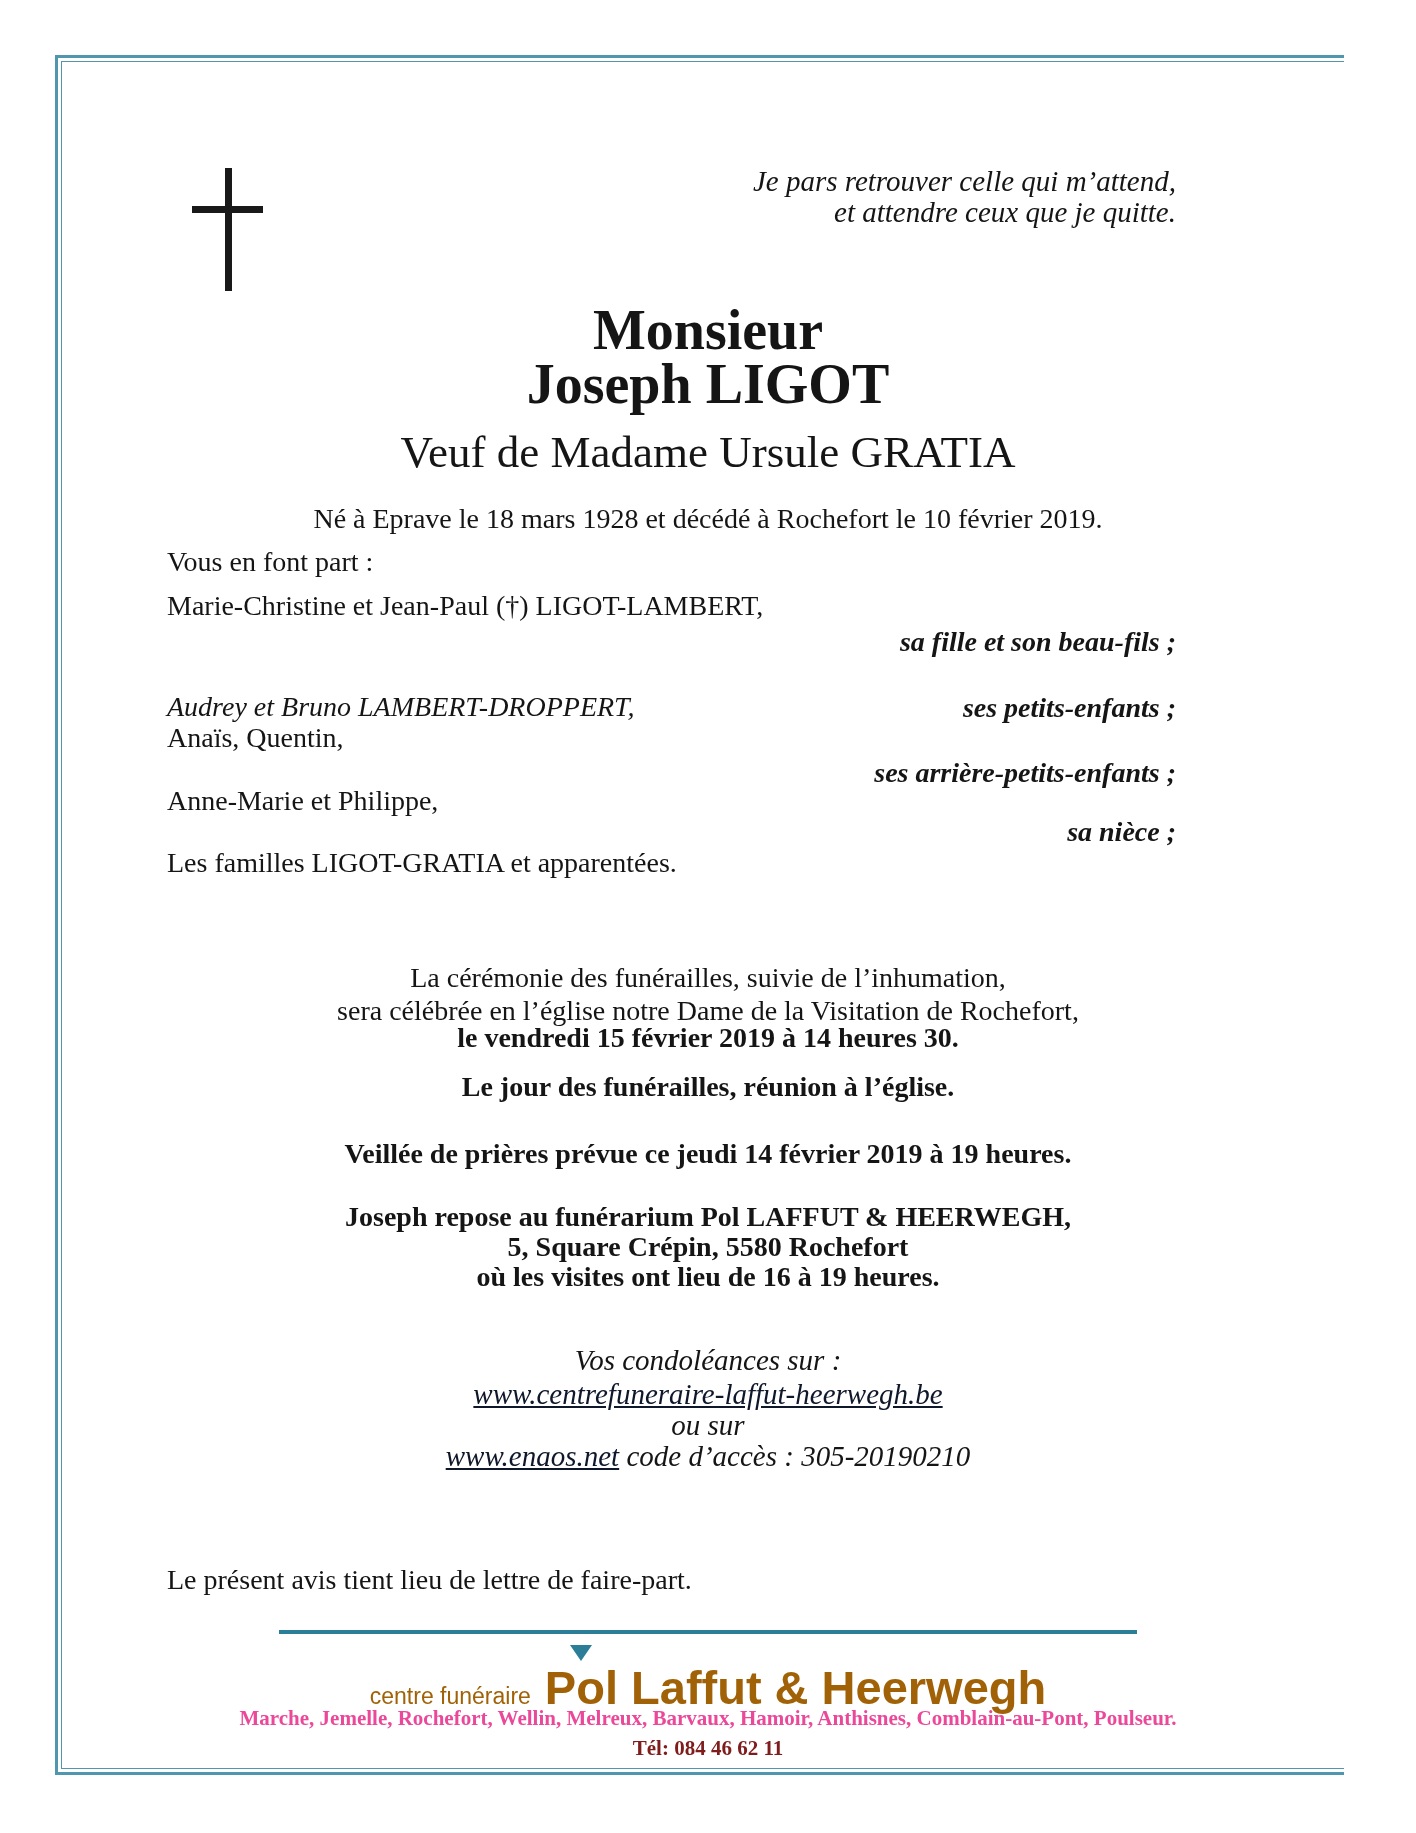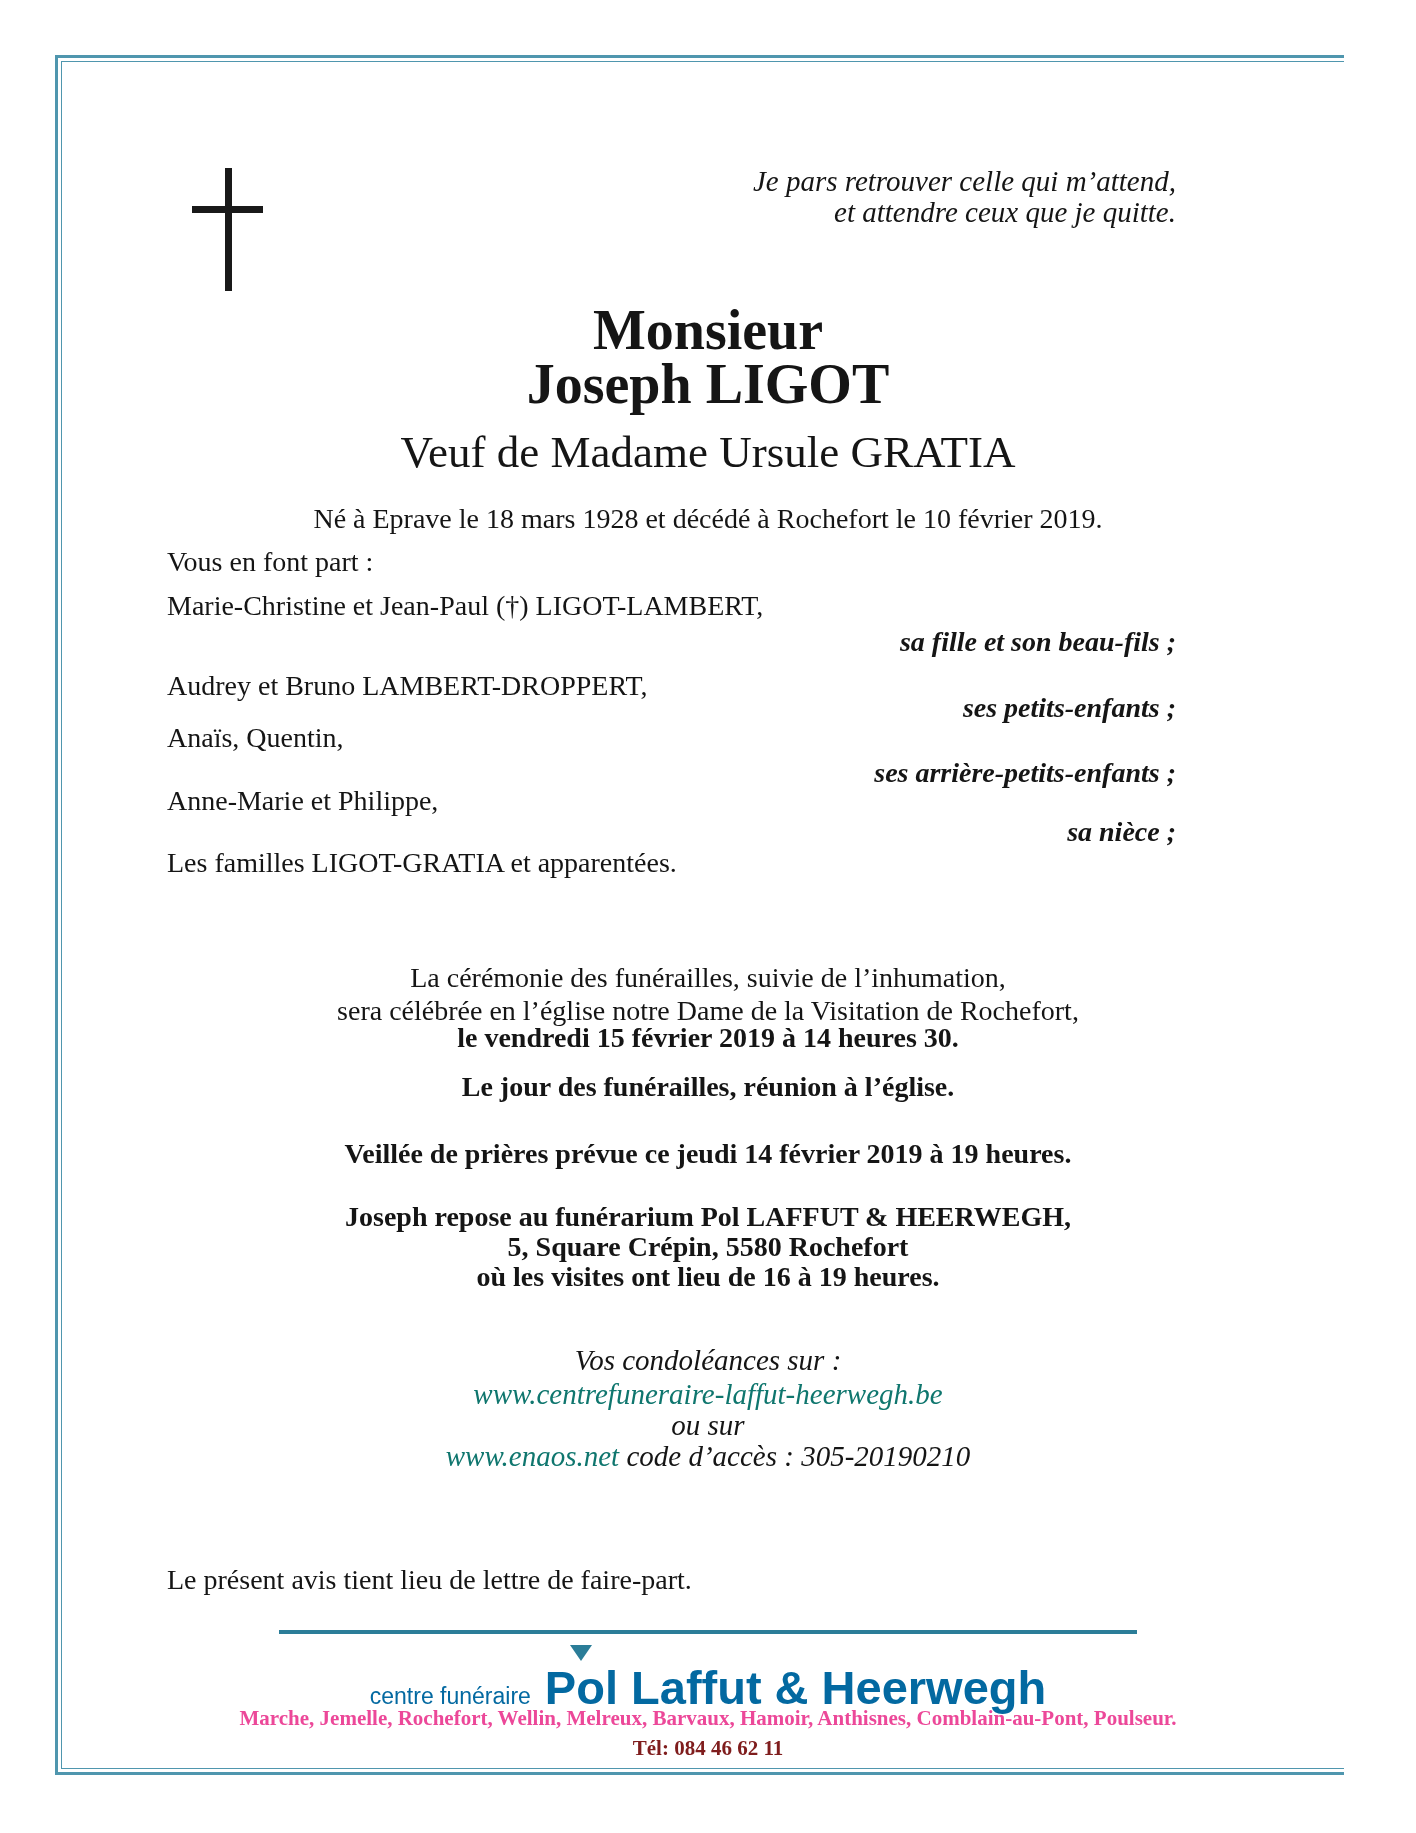--- a/index.html
+++ b/index.html
@@ -24,36 +24,36 @@
   .t-center{left:167px;width:1082px;text-align:center;}
   .t-left{left:167px;text-align:left;}
   .t-right{right:168px;text-align:right;}
   .body-txt{font-size:28px;line-height:32px;}
   .body-bold{font-size:28px;line-height:32px;font-weight:bold;}
   .quote{font-size:29px;line-height:31px;font-style:italic;}
   .rel-italic{font-size:28px;line-height:34px;font-weight:bold;font-style:italic;}
   .title-big{font-size:56px;line-height:55px;font-weight:bold;}
   .subtitle{font-size:45px;line-height:48px;}
   .cond-italic{font-size:29px;line-height:33px;font-style:italic;}
-  .link{color:#0f766e;cursor:pointer;}
+  .link{color:#0f172a;text-decoration:underline;cursor:pointer;}
   
   .cross{position:absolute;left:192px;top:168px;width:71px;height:123px;}
   .cross .vbar{position:absolute;left:33px;top:0;width:7px;height:123px;background:#191919;}
   .cross .hbar{position:absolute;left:0;top:38px;width:71px;height:7px;background:#191919;}
   
   .footer-rule{position:absolute;left:279px;top:1630px;width:858px;height:4px;background:#2b7d98;}
   .logo-triangle{
     position:absolute;left:570px;top:1645px;width:0;height:0;
     border-left:11px solid transparent;border-right:11px solid transparent;
     border-top:16px solid #2b7d98;
   }
   .logo-row{
     position:absolute;left:167px;top:1660px;width:1082px;
     display:flex;justify-content:center;align-items:baseline;gap:14px;
-    color:#0369a1;
+    color:#a16207;
   }
   .brand-small{font-family:"Liberation Sans", sans-serif;font-size:23px;font-weight:normal;}
   .brand-big{font-family:"Liberation Sans", sans-serif;font-size:47px;font-weight:bold;letter-spacing:0px;}
   .towns{font-size:21px;font-weight:bold;color:#ec4899;line-height:24px;}
   .phone{font-size:21px;font-weight:bold;color:#7f1d1d;line-height:24px;}
 </style>
 </head>
 <body>
 
 <div class="page">
@@ -72,21 +72,21 @@
   <div class="line t-center title-big" style="top:303px;">Monsieur</div>
   <div class="line t-center title-big" style="top:357px;">Joseph LIGOT</div>
   <div class="line t-center subtitle" style="top:428px;">Veuf de Madame Ursule GRATIA</div>
 
   <div class="line t-center body-txt" style="top:503px;">Né à Eprave le 18 mars 1928 et décédé à Rochefort le 10 février 2019.</div>
 
   <div class="line t-left body-txt" style="top:546px;">Vous en font part :</div>
 
   <div class="line t-left body-txt" style="top:590px;">Marie-Christine et Jean-Paul (†) LIGOT-LAMBERT,</div>
   <div class="line t-right rel-italic" style="top:625px;">sa fille et son beau-fils ;</div>
-  <div class="line t-left body-txt" style="top:670px;">Audrey et Bruno LAMBERT-DROPPERT,</div>
+  <div class="line t-left body-txt" style="top:691px;font-style:italic;">Audrey et Bruno LAMBERT-DROPPERT,</div>
   <div class="line t-right rel-italic" style="top:691px;">ses petits-enfants ;</div>
   <div class="line t-left body-txt" style="top:722px;">Anaïs, Quentin,</div>
   <div class="line t-right rel-italic" style="top:756px;">ses arrière-petits-enfants ;</div>
   <div class="line t-left body-txt" style="top:785px;">Anne-Marie et Philippe,</div>
   <div class="line t-right rel-italic" style="top:815px;">sa nièce ;</div>
   <div class="line t-left body-txt" style="top:847px;">Les familles LIGOT-GRATIA et apparentées.</div>
 
   <div class="line t-center body-txt" style="top:962px;">La cérémonie des funérailles, suivie de l’inhumation,</div>
   <div class="line t-center body-txt" style="top:995px;">sera célébrée en l’église notre Dame de la Visitation de Rochefort,</div>
   <div class="line t-center body-bold" style="top:1022px;">le vendredi 15 février 2019 à 14 heures 30.</div>

